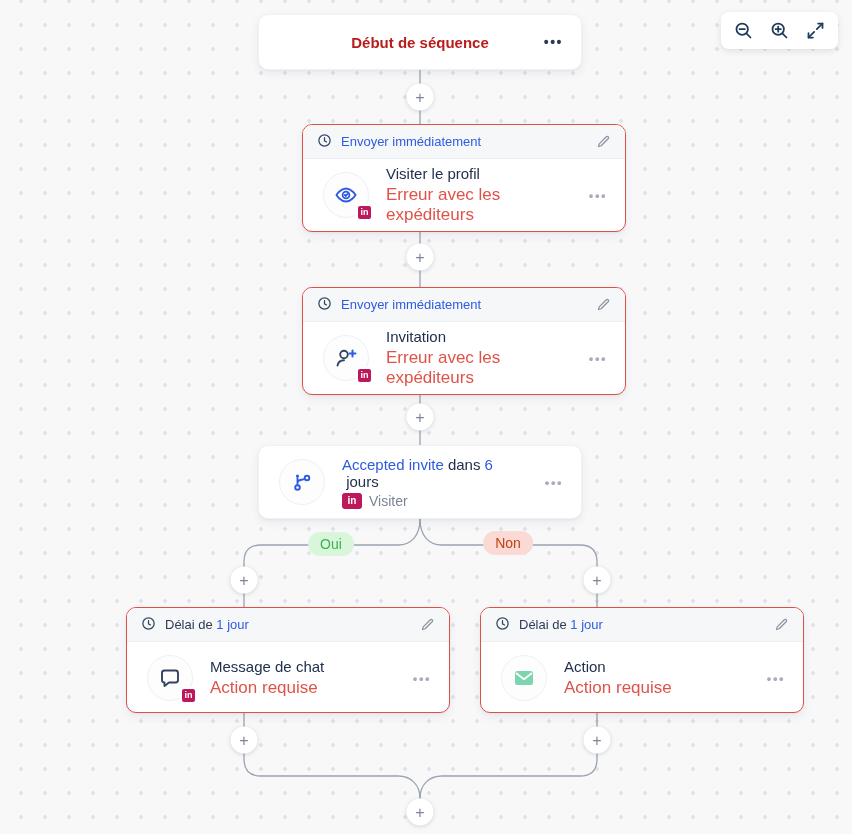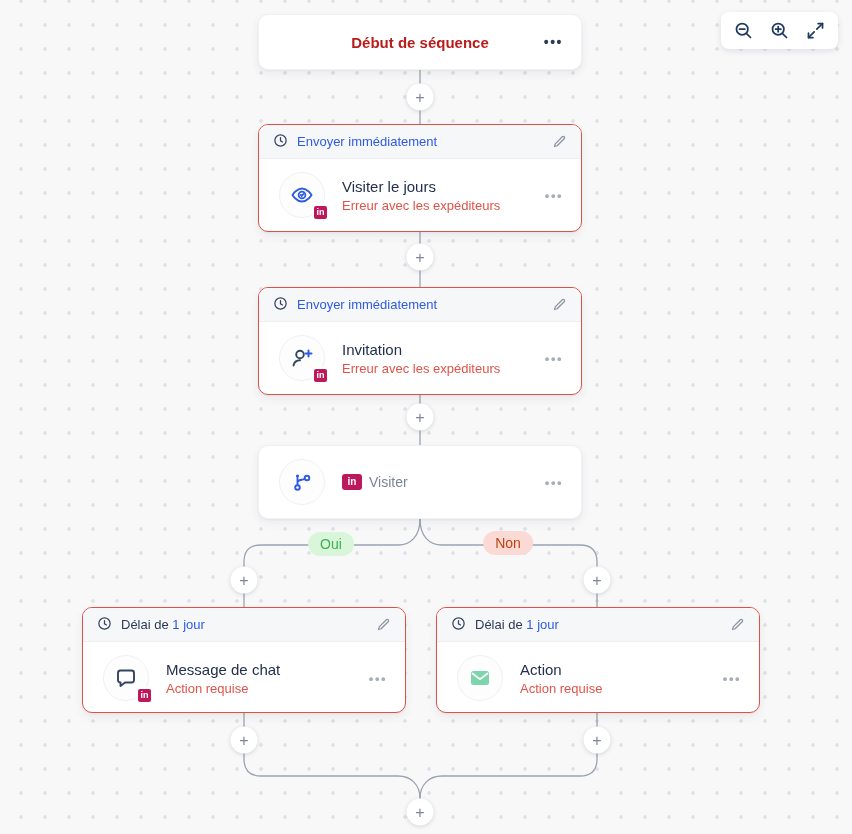--- a/index.html
+++ b/index.html
@@ -20,21 +20,21 @@
   svg.connectors path { fill: none; stroke: #9aa3b1; stroke-width: 1.3; }
 
   
   .card {
     position: absolute; z-index: 2;
     background: #ffffff;
     border-radius: 10px;
     border: 1px solid #f0f1f4;
     box-shadow: 0 4px 10px rgba(40,50,70,0.07), 0 1px 2px rgba(40,50,70,0.05);
   }
-  .card.error { border: 1px solid #dd5147; }
+  .card.error { border: 1px solid #dd5147; margin-left: 44px; }
 
   .card-header {
     height: 34px;
     display: flex; align-items: center; gap: 9px;
     padding: 0 14px;
     background: #f6f7f9;
     border-bottom: 1px solid #eceef2;
     border-radius: 9px 9px 0 0;
     font-size: 13px;
   }
@@ -65,21 +65,21 @@
     font-size: 9px; font-weight: bold;
     display: flex; align-items: center; justify-content: center;
     line-height: 1;
   }
   .li-badge.inline {
     position: static; border: none; width: 20px; height: 16px;
     border-radius: 3px; font-size: 10px;
   }
   .txt-col { display: flex; flex-direction: column; gap: 3px; min-width: 0; }
   .node-title { font-size: 15px; color: #22304d; font-weight: 500; }
-  .node-status { font-size: 13px; color: #df5349; }
+  .node-status { font-size: 17px; color: #df5349; }
   .dots {
     margin-left: auto; cursor: pointer;
     color: #a7aeba; font-size: 13px; font-weight: bold; letter-spacing: 1.5px;
     user-select: none;
   }
 
   
   #start-card {
     left: 258px; top: 14px; width: 324px; height: 56px;
     display: flex; align-items: center; justify-content: center;
@@ -194,21 +194,21 @@
     <div class="card-body">
       <span class="icon-circle">
         <svg width="24" height="24" viewBox="0 0 24 24" fill="none" stroke="#2e5be0" stroke-width="1.8" stroke-linecap="round">
             <path d="M2.5 12s3.7-6.5 9.5-6.5S21.5 12 21.5 12s-3.7 6.5-9.5 6.5S2.5 12 2.5 12z"></path>
             <circle cx="12" cy="12" r="3.4"></circle>
             <path d="M10.8 12l1 1 1.6-2"></path>
           </svg>
         <span class="li-badge">in</span>
       </span>
       <span class="txt-col">
-        <span class="node-title">Visiter le jours</span>
+        <span class="node-title">Visiter le profil</span>
         <span class="node-status">Erreur avec les expéditeurs</span>
       </span>
       <span class="dots">•••</span>
     </div>
   </div>
 
   <div class="card error" id="invite-card">
     <div class="card-header">
       <span>
         <svg width="15" height="15" viewBox="0 0 24 24" fill="none" stroke="#33445f" stroke-width="2" stroke-linecap="round">
@@ -244,20 +244,23 @@
     <div class="card-body">
       <span class="icon-circle">
         <svg width="24" height="24" viewBox="0 0 24 24" fill="none" stroke="#2e5be0" stroke-width="1.9" stroke-linecap="round">
             <circle cx="7.5" cy="6" r="1.6" fill="#2e5be0" stroke="none"></circle>
             <circle cx="7.5" cy="17.5" r="2.3"></circle>
             <circle cx="17" cy="8" r="2.3"></circle>
             <path d="M7.5 15.2V8 M7.5 12.5c0-2.8 4.2-2.3 7-3.5"></path>
           </svg>
       </span>
       <span class="txt-col">
+        <span class="cond-line1">
+          <span class="cond-blue">Accepted invite</span><span class="pre"> dans </span><span class="cond-blue">6</span><span class="pre"> jours</span>
+        </span>
         <span class="cond-line2">
           <span class="li-badge inline">in</span>
           <span>Visiter</span>
         </span>
       </span>
       <span class="dots">•••</span>
     </div>
   </div>
 
   <span class="pill" id="pill-yes">Oui</span>

